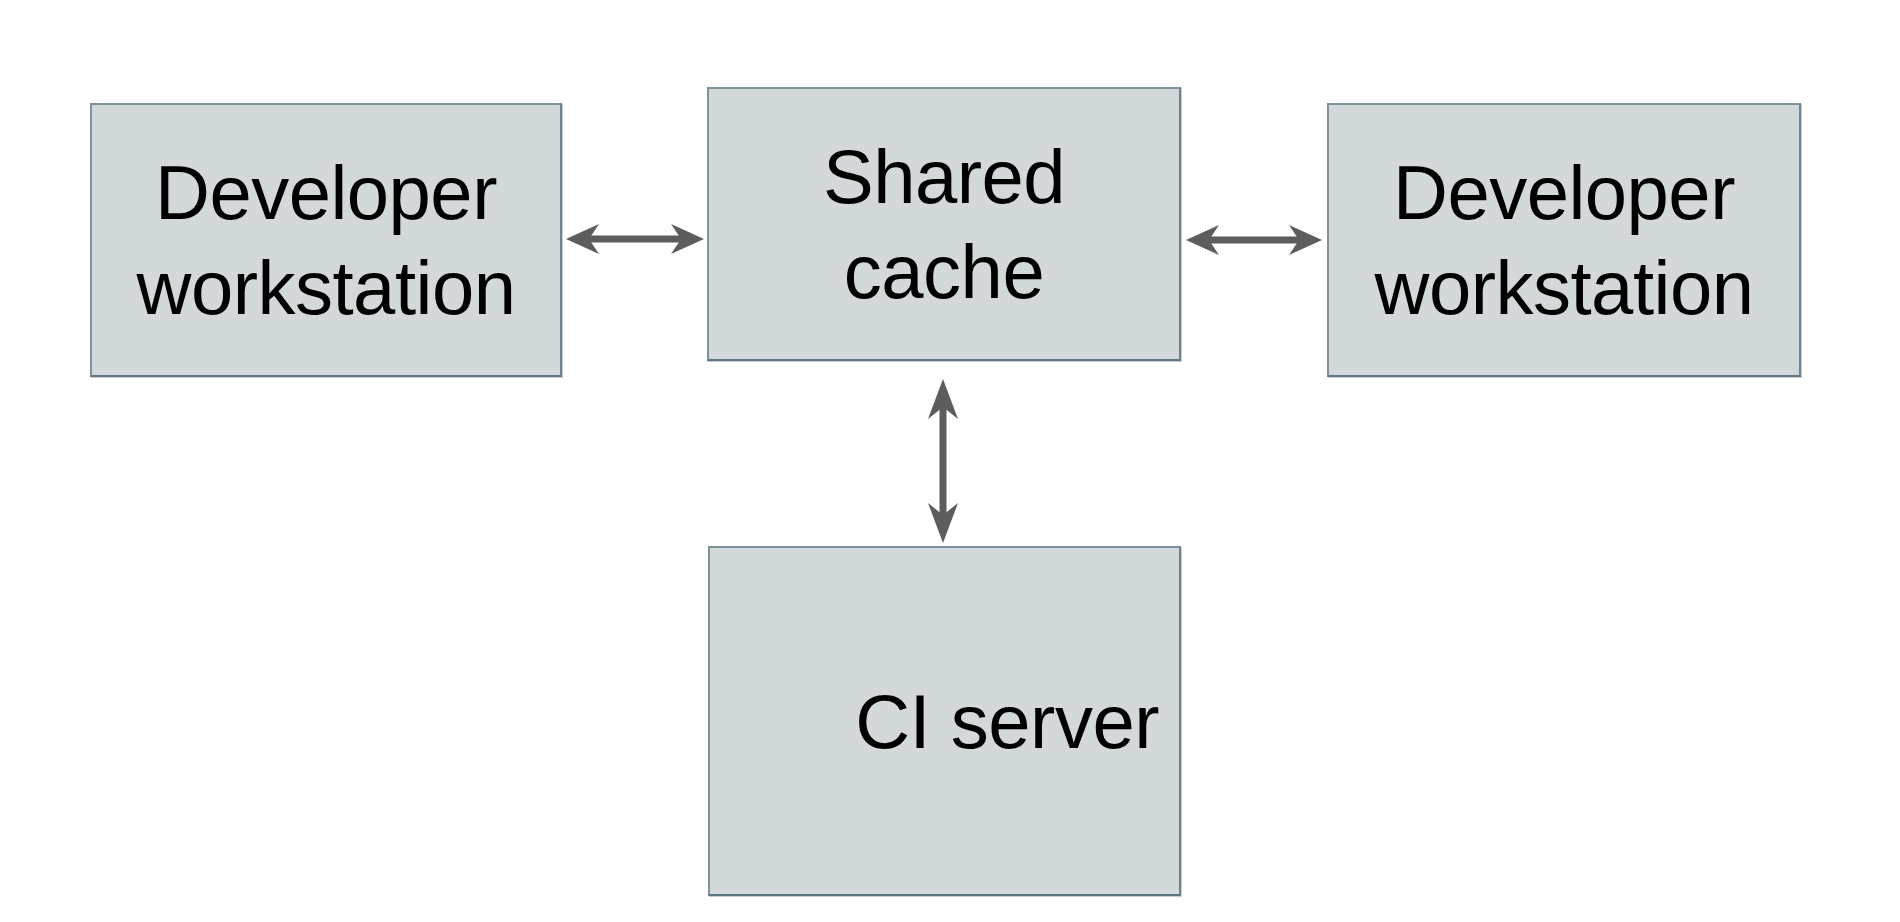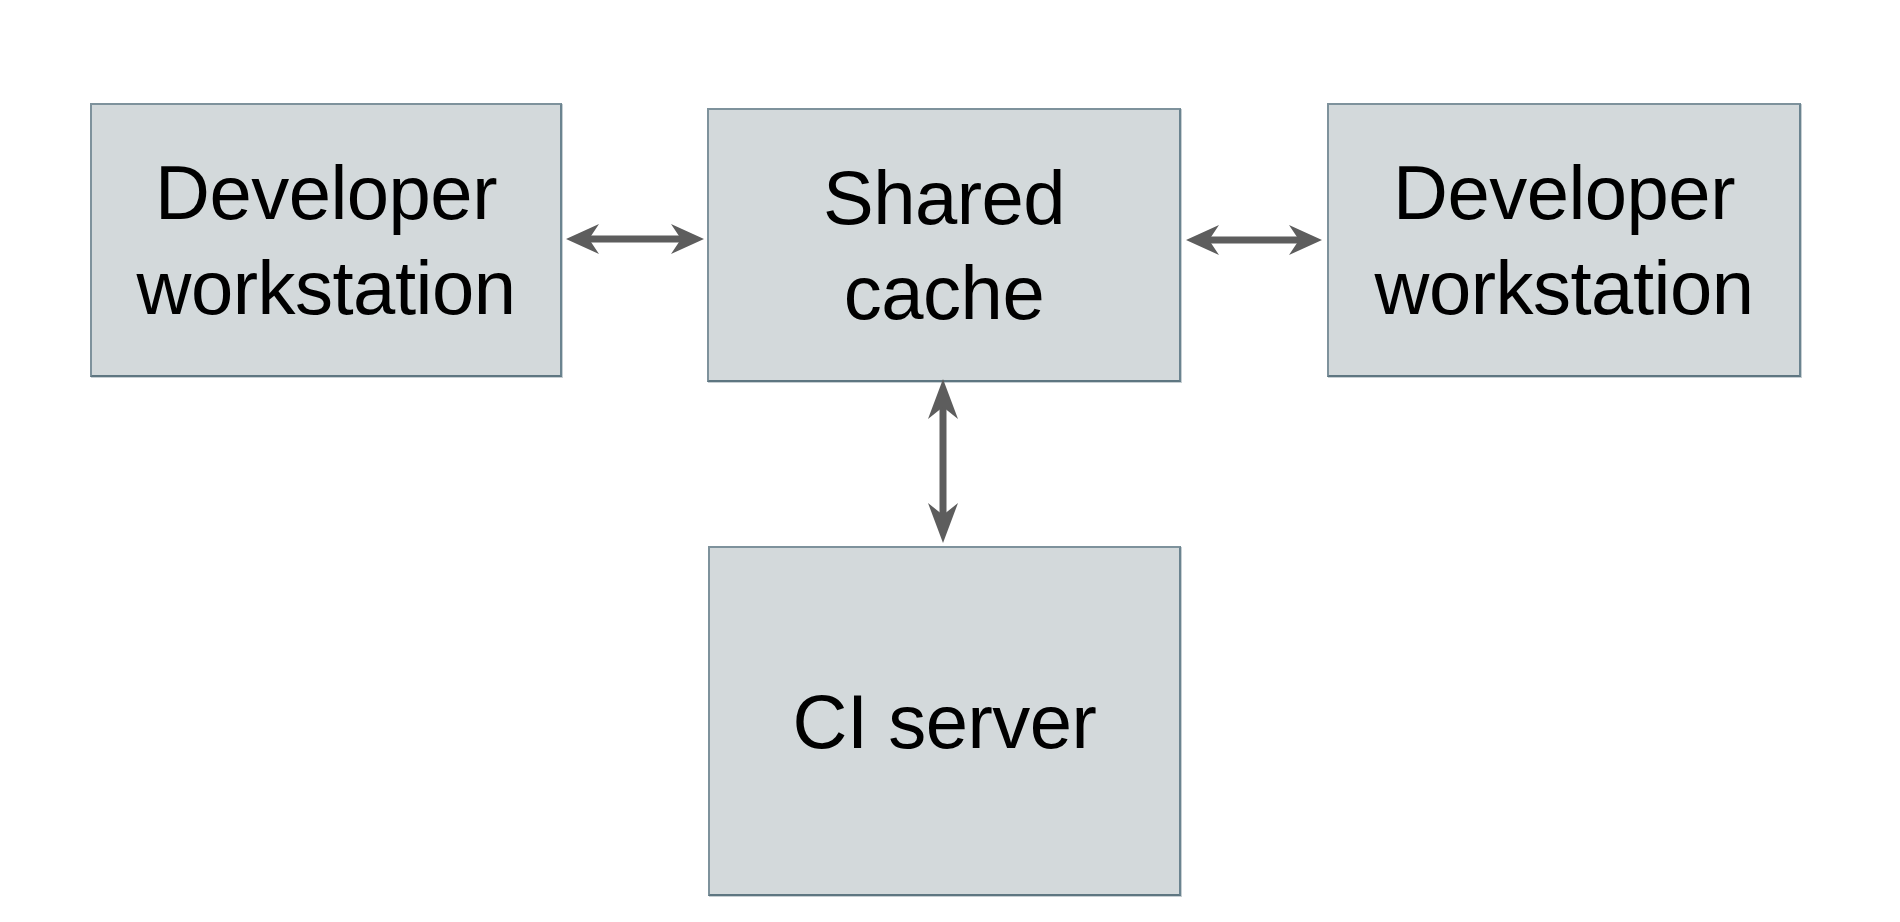--- a/index.html
+++ b/index.html
@@ -18,32 +18,32 @@
   .node {
     position: absolute;
     box-sizing: border-box;
     background: #d3d9db;
     border: 2px solid #7e929c;
     border-right-color: #6b8490;
     border-bottom-color: #5e7681;
     box-shadow: 1px 1px 0 rgba(94,118,129,0.35);
     display: flex;
     align-items: center;
-    justify-content: center;
+    justify-content: flex-end;
     text-align: center;
     padding: 0 20px;
   }
   .node .label {
     font-size: 76px;
     line-height: 1.25;
     color: #000000;
     letter-spacing: -0.5px;
   }
   #node-dev-left   { left: 90px;   top: 103px; width: 472px; height: 274px; }
-  #node-cache      { left: 707px;  top: 108px; width: 474px; height: 274px; }
+  #node-cache      { left: 707px;  top: 87px; width: 474px; height: 274px; }
   #node-dev-right  { left: 1327px; top: 103px; width: 474px; height: 274px; }
   #node-ci         { left: 708px;  top: 546px; width: 473px; height: 350px; }
   #edges {
     position: absolute;
     left: 0; top: 0;
     width: 1900px;
     height: 922px;
     pointer-events: none;
   }
   #edges .edge-line {

